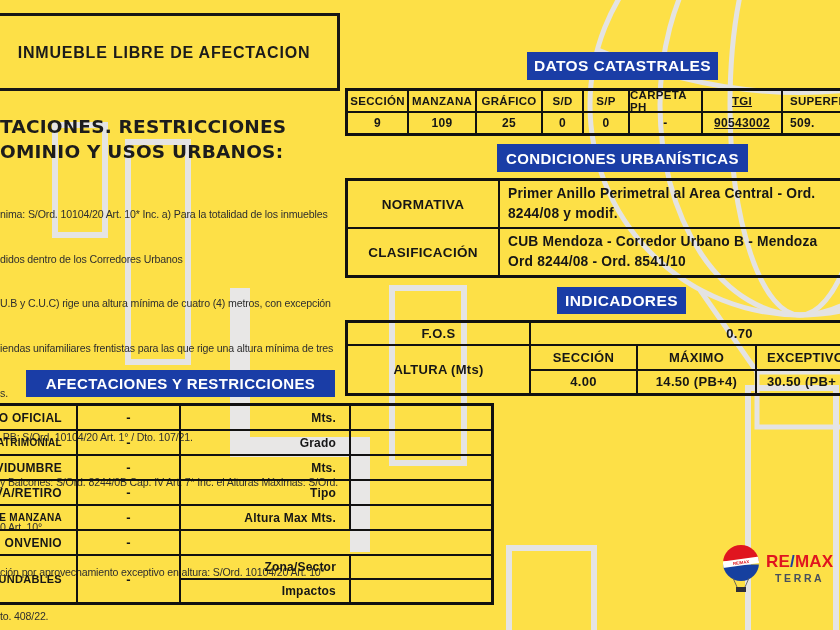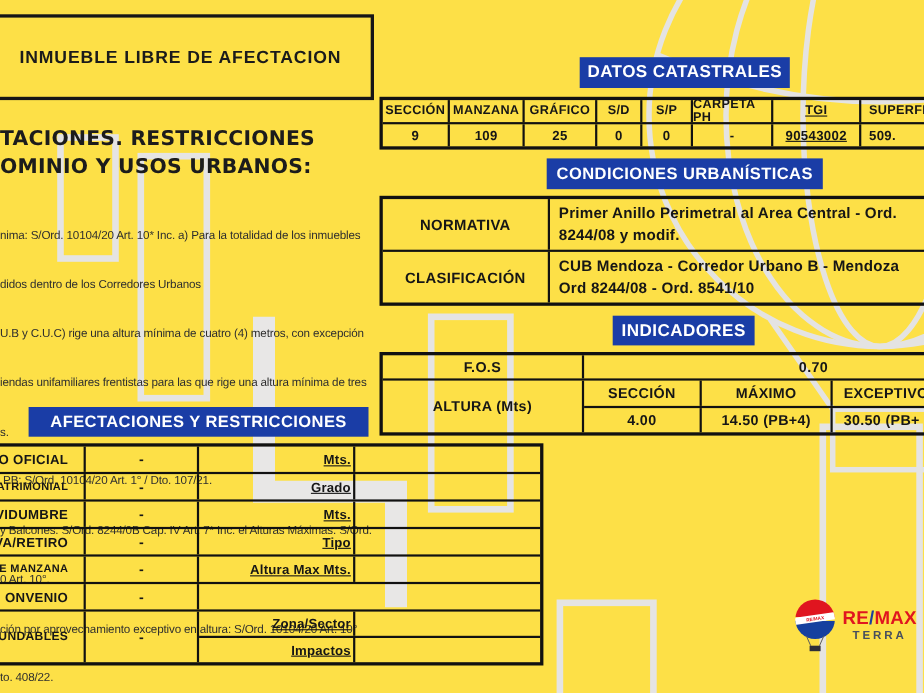--- a/index.html
+++ b/index.html
@@ -62,21 +62,21 @@
   .ind .subrow{height:22px;}
 
   
   .afe{left:-165px;top:403px;width:653px;}
   .afe .trow{height:23px;}
   .afe .trow.dbl{height:46px;}
   .afe .lab{width:240px;justify-content:flex-end;padding-right:14px;font-size:12px;letter-spacing:.3px;}
   .afe .lab.sm{font-size:10px;}
   .afe .lab.md{font-size:11px;}
   .afe .dash{width:103px;font-size:13px;}
-  .afe .unit{width:142px;justify-content:flex-end;padding-right:2px;font-size:12px;letter-spacing:.2px;text-decoration:underline;}
+  .afe .unit{width:170px;justify-content:flex-end;padding-right:13px;font-size:12px;letter-spacing:.2px;}
   .afe .blank{flex:1;}
   .afe .merged{flex:1;}
   .afe .subrow{height:21px;}
 
   
   .logo{left:720px;top:543px;width:130px;height:58px;display:flex;align-items:flex-start;}
   .logo-balloon{width:42px;height:54px;}
   .logo-text{margin-left:4px;margin-top:10px;display:flex;flex-direction:column;}
   .brand{font-weight:bold;font-size:17px;letter-spacing:.2px;line-height:17px;white-space:nowrap;}
   .brand .red{color:#e0151f;}

